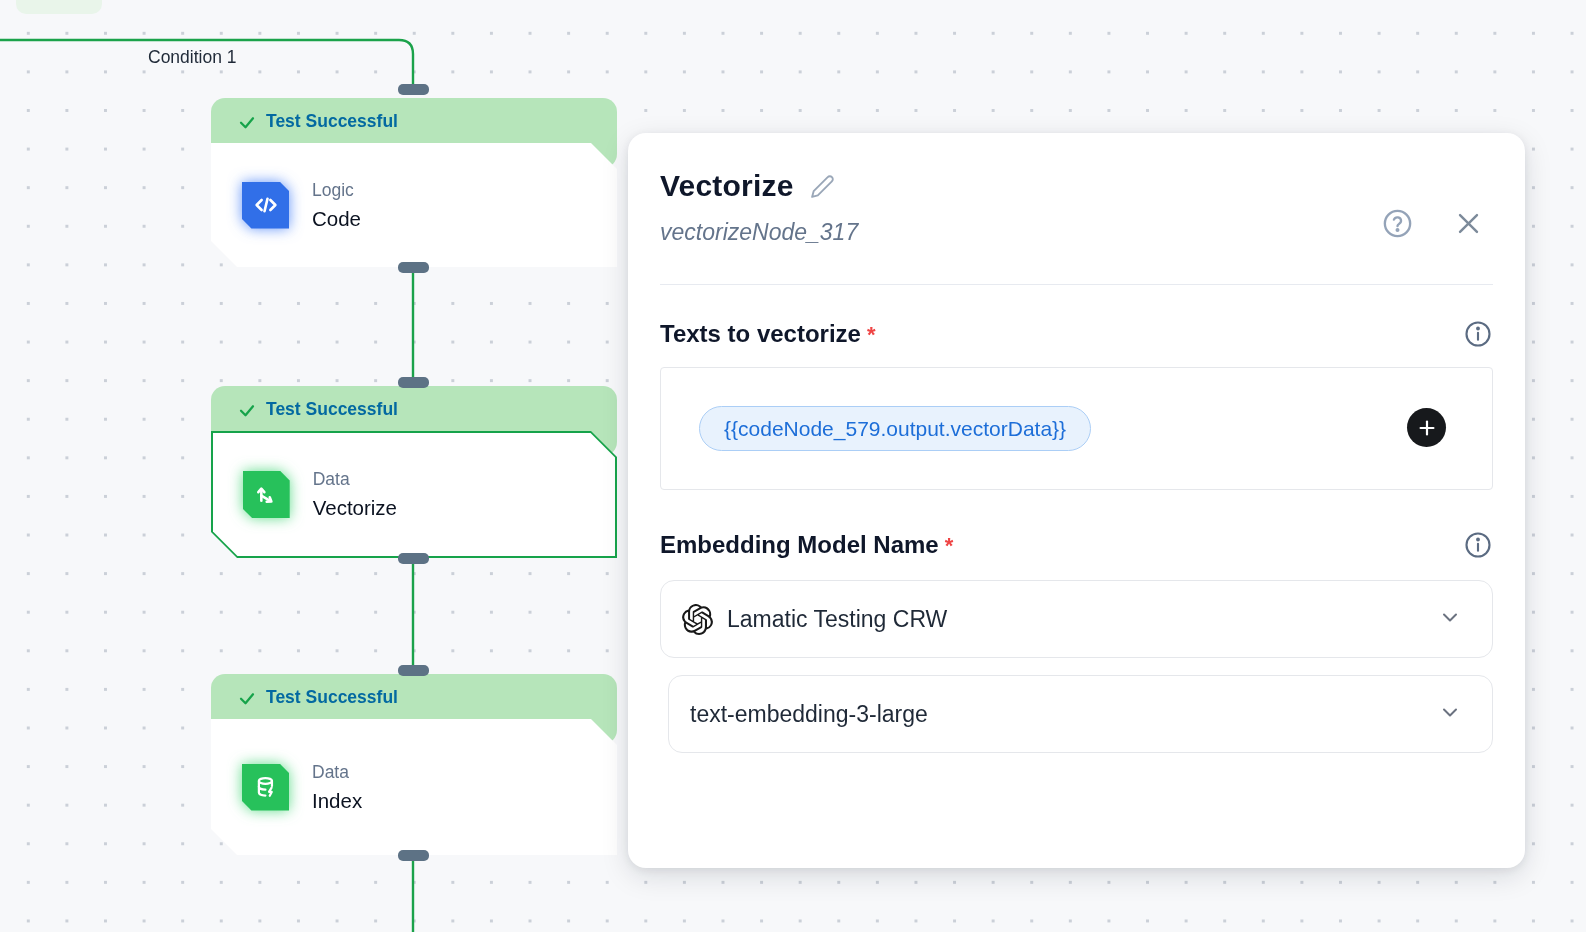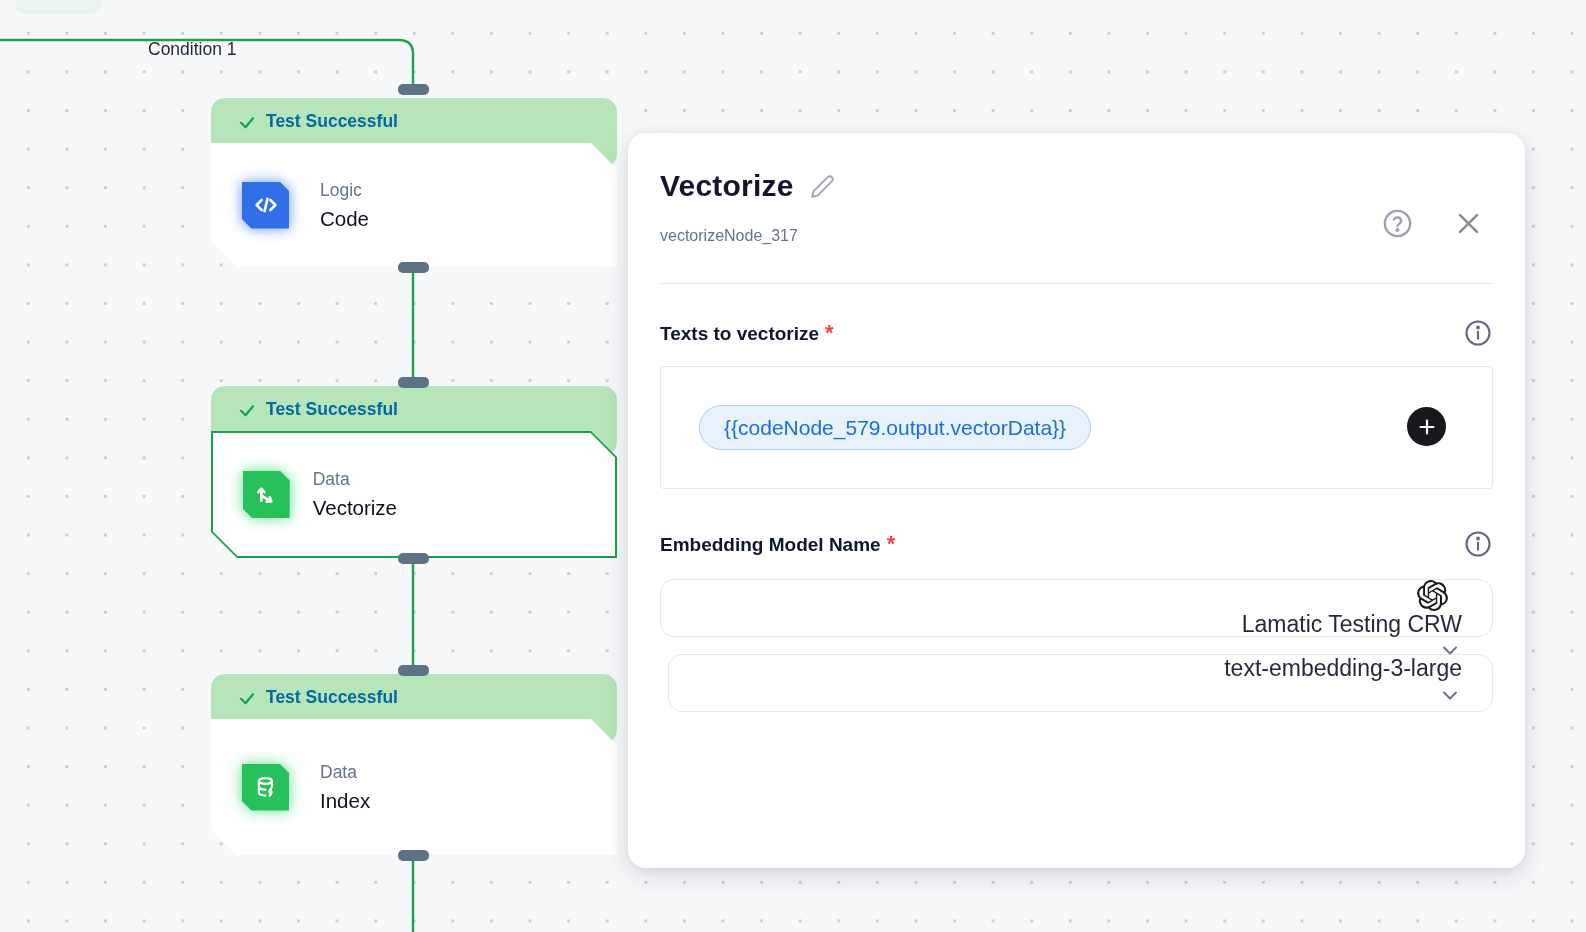--- a/index.html
+++ b/index.html
@@ -15,37 +15,37 @@
     background-image:radial-gradient(circle, #cbd0d8 1.4px, transparent 1.6px);
     background-size:38.6px 38.6px;
     background-position:9px 14px;
   }
   .toolbar-remnant {
     position:absolute; left:16px; top:-16px; width:86px; height:30px;
     background:#e9f5ea; border-radius:10px;
   }
   svg.edges { position:absolute; inset:0; z-index:1; }
   .condition-label {
-    position:absolute; left:148px; top:39px; z-index:2;
+    position:absolute; left:148px; top:47px; z-index:2;
     font-size:17.5px; color:#1f2937;
   }
   
   .node-badge {
     position:absolute; width:406px; height:70px; left:211px;
     background:#b6e5ba; border-radius:14px; z-index:2;
     display:flex; align-items:flex-start; padding:13px 0 0 27px;
     color:#0369a1; font-weight:700; font-size:17.5px;
   }
   .node-badge .check { margin-right:10px; margin-top:2px; }
   .node-card {
     position:absolute; width:406px; left:211px; z-index:3;
     background:#ffffff;
     clip-path:polygon(0 0, calc(100% - 26px) 0, 100% 26px, 100% 100%, 26px 100%, 0 calc(100% - 26px));
     filter:drop-shadow(0 2px 5px rgba(15,23,42,.10));
-    display:flex; align-items:center; padding-left:31px; gap:31px;
+    display:flex; align-items:center; padding-left:31px; gap:23px;
   }
   .node-card-selected-wrap {
     position:absolute; width:406px; left:211px; z-index:3;
     background:#16a34a;
     clip-path:polygon(0 0, calc(100% - 26px) 0, 100% 26px, 100% 100%, 26px 100%, 0 calc(100% - 26px));
   }
   .node-card-selected-wrap .inner {
     position:absolute; inset:1.7px; background:#ffffff;
     clip-path:polygon(0 0, calc(100% - 25px) 0, 100% 25px, 100% 100%, 25px 100%, 0 calc(100% - 25px));
     display:flex; align-items:center; padding-left:30px; gap:23px;
@@ -69,55 +69,54 @@
   
   .panel {
     position:absolute; left:628px; top:133px; width:897px; height:735px;
     background:#ffffff; border-radius:18px; z-index:10;
     box-shadow:0 8px 28px rgba(15,23,42,.13), 0 2px 8px rgba(15,23,42,.07);
     padding:36px 32px 0 32px;
   }
   .panel-header { position:relative; }
   .panel-title-row { display:flex; align-items:center; gap:16px; }
   .panel-title { font-size:30px; font-weight:700; color:#0f172a; letter-spacing:.2px; }
-  .panel-subtitle { margin-top:24px; font-size:16px; color:#64748b; }
+  .panel-subtitle { margin-top:16px; font-size:23px; color:#64748b;font-style:italic; }
   .panel-header-actions {
     position:absolute; right:10px; top:38px;
     display:flex; align-items:center; gap:40px;
   }
   .icon-btn { background:none; border:none; cursor:pointer; display:flex; padding:0; }
   .panel-divider { height:1px; background:#e7eaf0; margin-top:38px; }
   .section-row {
     display:flex; align-items:center; justify-content:space-between;
     margin-top:34px;
   }
-  .section-label { font-size:19px; font-weight:700; color:#0f172a; }
+  .section-label { font-size:24px; font-weight:700; color:#0f172a; }
   .required { color:#ef4444; font-weight:700; font-size:22px; margin-left:6px; }
   .texts-box {
     margin-top:18px; height:123px;
     border:1px solid #e5e7eb; border-radius:4px; background:#fff;
     position:relative;
   }
   .var-pill {
     position:absolute; left:38px; top:38px; height:45px;
     display:inline-flex; align-items:center; padding:0 24px;
     background:#e8f2fd; border:1.5px solid #abceF6; border-radius:9999px;
     font-size:21px; color:#1d6ed8;
   }
   .add-btn {
     position:absolute; right:46px; top:40px; width:39px; height:39px;
     border-radius:50%; background:#17191c; border:none; cursor:pointer;
     display:flex; align-items:center; justify-content:center;
   }
   .dropdown {
-    margin-top:20px; height:58px;
+    margin-top:20px; height:78px;
     border:1px solid #e5e7eb; border-radius:14px; background:#fff;
-    display:flex; align-items:flex-end; padding:0 30px 0 21px;
+    display:flex; align-items:center; padding:0 30px 0 21px;
     cursor:pointer;
-    flex-direction:column;
   }
   .dropdown .dd-label { font-size:23px; color:#1f2937; }
   .dropdown .spacer { flex:1; }
   .dd-icon { margin-right:14px; display:flex; }
   .mt-embed { margin-top:17px;margin-left:8px; }
 </style>
 </head>
 <body>
 
 <div class="canvas">

